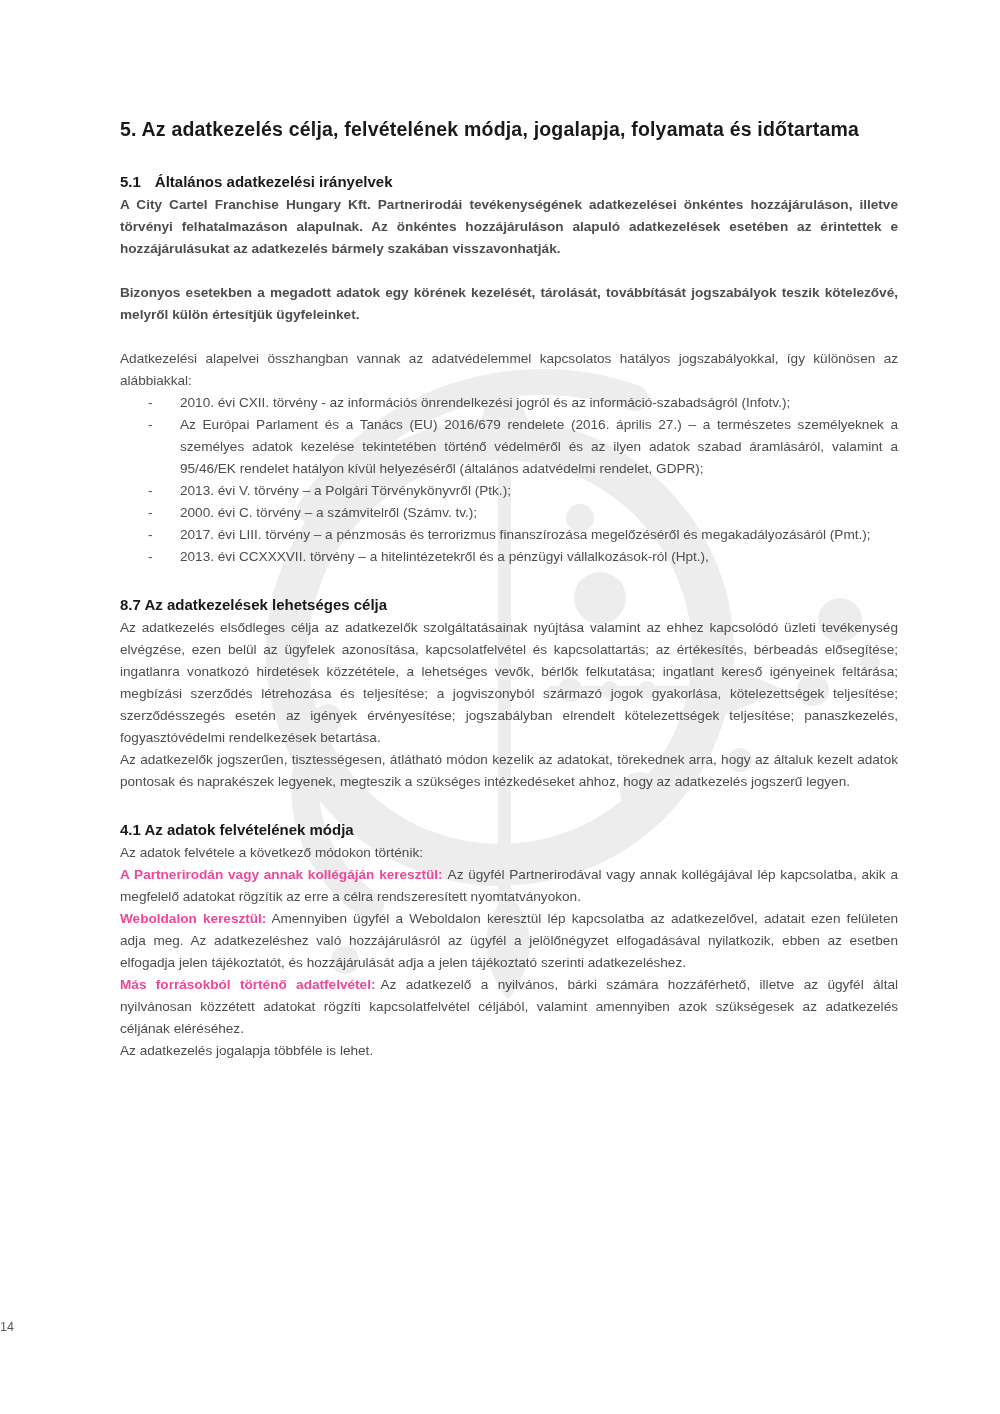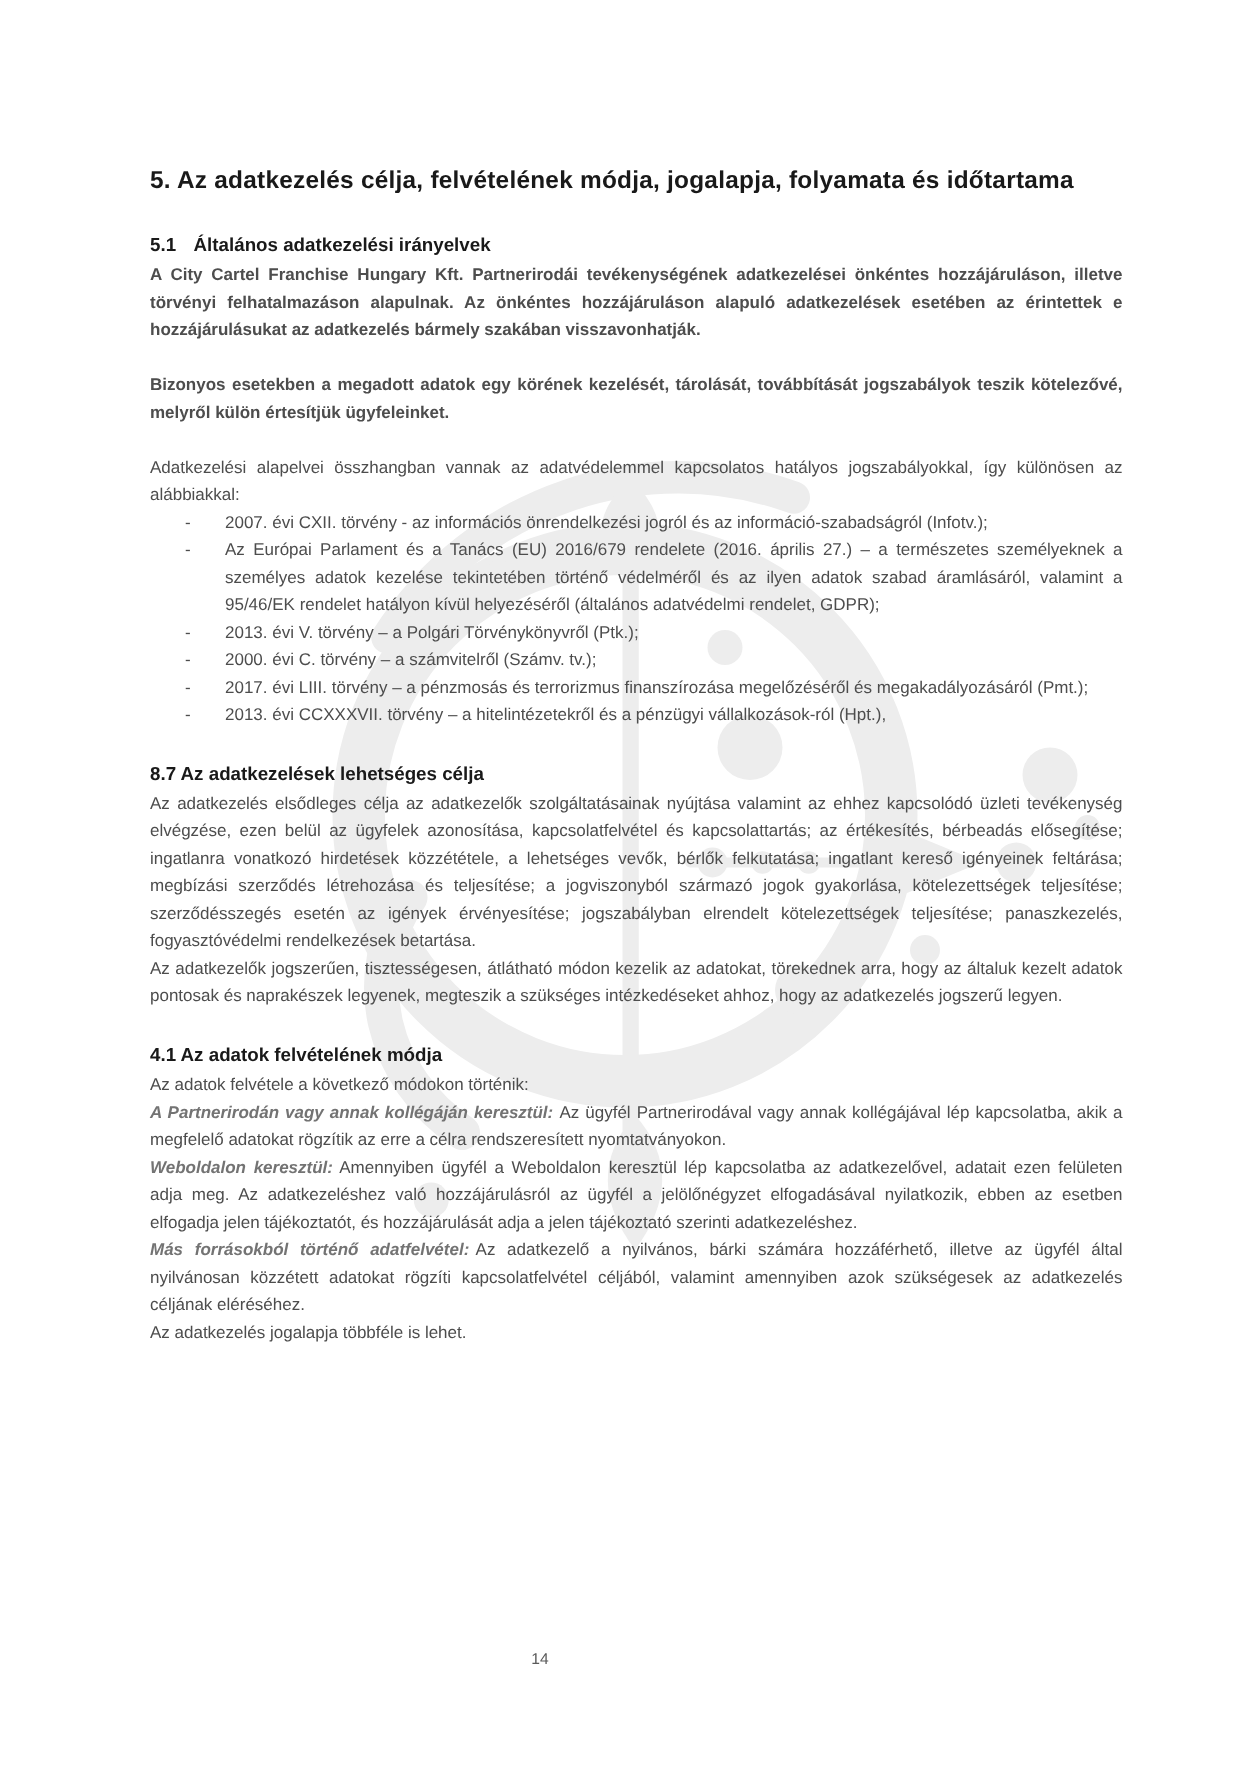--- a/index.html
+++ b/index.html
@@ -17,40 +17,40 @@
   }
   .content {
     position: absolute; left: 120px; top: 114px;
     width: 778px; z-index: 1;
     color: #4d4d4d;
     font-size: 13.6px; line-height: 22px;
   }
   h1.doc-title {
     font-size: 19.5px; line-height: 31px;
     font-weight: 700; color: #191919;
-    margin: 15px 0 22px 0; letter-spacing: 0.2px;
+    margin: 0 0 22px 0; letter-spacing: 0.2px;
   }
   h2.sec-heading {
     font-size: 15px; line-height: 23px;
     font-weight: 700; color: #191919;
     margin: 25px 0 1px 0;
   }
   h2.sec-heading .hnum { margin-right: 14px; }
   p { margin: 0; text-align: justify; }
   p.gap-below { margin-bottom: 22px; font-weight: bold; }
   ul.law-list { list-style: none; margin: 0; padding: 0; }
   ul.law-list li {
     position: relative; padding-left: 60px;
     text-align: justify;
   }
   ul.law-list .dash { position: absolute; left: 28px; }
-  strong.lead { color: #737373; margin-right: 5px; font-style: italic; }
+  strong.lead { color: #ec4899; margin-right: 5px; }
   .page-number {
     position: absolute; left: 0; bottom: 80px; width: 864px;
-    text-align: center; font-size: 12.5px; color: #5a5a5a;
+    font-size: 12.5px; color: #5a5a5a;
     z-index: 1;
   }
 </style>
 </head>
 <body>
 
 <svg class="watermark" viewBox="0 0 640 760" xmlns="http://www.w3.org/2000/svg" aria-hidden="true">
   <g fill="#ededed" stroke="none">
 
     <path d="M60 170 C130 60 265 15 385 58" fill="none" stroke="#ededed" stroke-width="26" stroke-linecap="round"></path>
@@ -86,21 +86,21 @@
 <div class="content">
 
   <h1 class="doc-title">5. Az adatkezelés célja, felvételének módja, jogalapja, folyamata és időtartama</h1>
 
   <h2 class="sec-heading"><span class="hnum">5.1</span><span>Általános adatkezelési irányelvek</span></h2>
   <p class="gap-below">A City Cartel Franchise Hungary Kft. Partnerirodái tevékenységének adatkezelései önkéntes hozzájáruláson, illetve törvényi felhatalmazáson alapulnak. Az önkéntes hozzájáruláson alapuló adatkezelések esetében az érintettek e hozzájárulásukat az adatkezelés bármely szakában visszavonhatják.</p>
   <p class="gap-below">Bizonyos esetekben a megadott adatok egy körének kezelését, tárolását, továbbítását jogszabályok teszik kötelezővé, melyről külön értesítjük ügyfeleinket.</p>
   <p>Adatkezelési alapelvei összhangban vannak az adatvédelemmel kapcsolatos hatályos jogszabályokkal, így különösen az alábbiakkal:</p>
 
   <ul class="law-list">
-    <li><span class="dash">-</span><span>2007. évi CXII. törvény - az információs önrendelkezési jogról és az információ-szabadságról (Infotv.);</span></li>
+    <li><span class="dash">-</span><span>2010. évi CXII. törvény - az információs önrendelkezési jogról és az információ-szabadságról (Infotv.);</span></li>
     <li><span class="dash">-</span><span>Az Európai Parlament és a Tanács (EU) 2016/679 rendelete (2016. április 27.) – a természetes személyeknek a személyes adatok kezelése tekintetében történő védelméről és az ilyen adatok szabad áramlásáról, valamint a 95/46/EK rendelet hatályon kívül helyezéséről (általános adatvédelmi rendelet, GDPR);</span></li>
     <li><span class="dash">-</span><span>2013. évi V. törvény – a Polgári Törvénykönyvről (Ptk.);</span></li>
     <li><span class="dash">-</span><span>2000. évi C. törvény – a számvitelről (Számv. tv.);</span></li>
     <li><span class="dash">-</span><span>2017. évi LIII. törvény – a pénzmosás és terrorizmus finanszírozása megelőzéséről és megakadályozásáról (Pmt.);</span></li>
     <li><span class="dash">-</span><span>2013. évi CCXXXVII. törvény – a hitelintézetekről és a pénzügyi vállalkozások-ról (Hpt.),</span></li>
   </ul>
 
   <h2 class="sec-heading">8.7 Az adatkezelések lehetséges célja</h2>
   <p>Az adatkezelés elsődleges célja az adatkezelők szolgáltatásainak nyújtása valamint az ehhez kapcsolódó üzleti tevékenység elvégzése, ezen belül az ügyfelek azonosítása, kapcsolatfelvétel és kapcsolattartás; az értékesítés, bérbeadás elősegítése; ingatlanra vonatkozó hirdetések közzététele, a lehetséges vevők, bérlők felkutatása; ingatlant kereső igényeinek feltárása; megbízási szerződés létrehozása és teljesítése; a jogviszonyból származó jogok gyakorlása, kötelezettségek teljesítése; szerződésszegés esetén az igények érvényesítése; jogszabályban elrendelt kötelezettségek teljesítése; panaszkezelés, fogyasztóvédelmi rendelkezések betartása.</p>
   <p>Az adatkezelők jogszerűen, tisztességesen, átlátható módon kezelik az adatokat, törekednek arra, hogy az általuk kezelt adatok pontosak és naprakészek legyenek, megteszik a szükséges intézkedéseket ahhoz, hogy az adatkezelés jogszerű legyen.</p>

